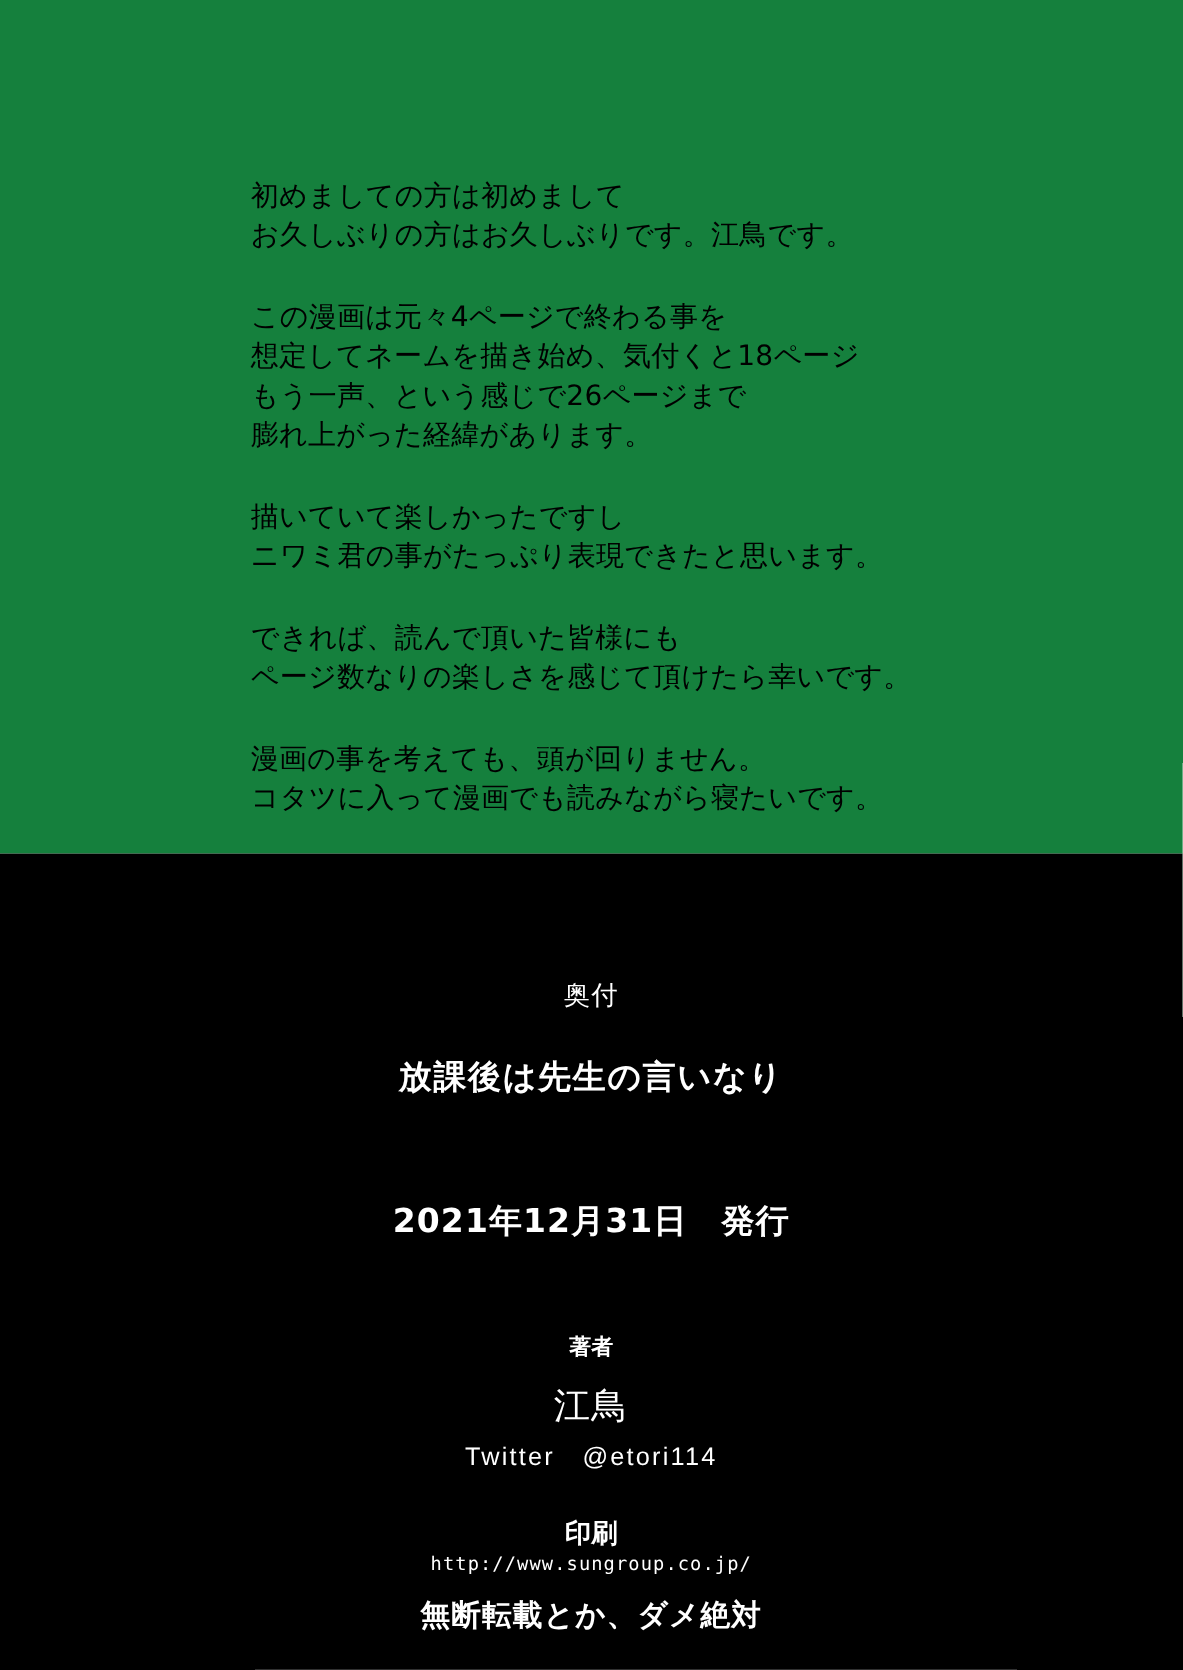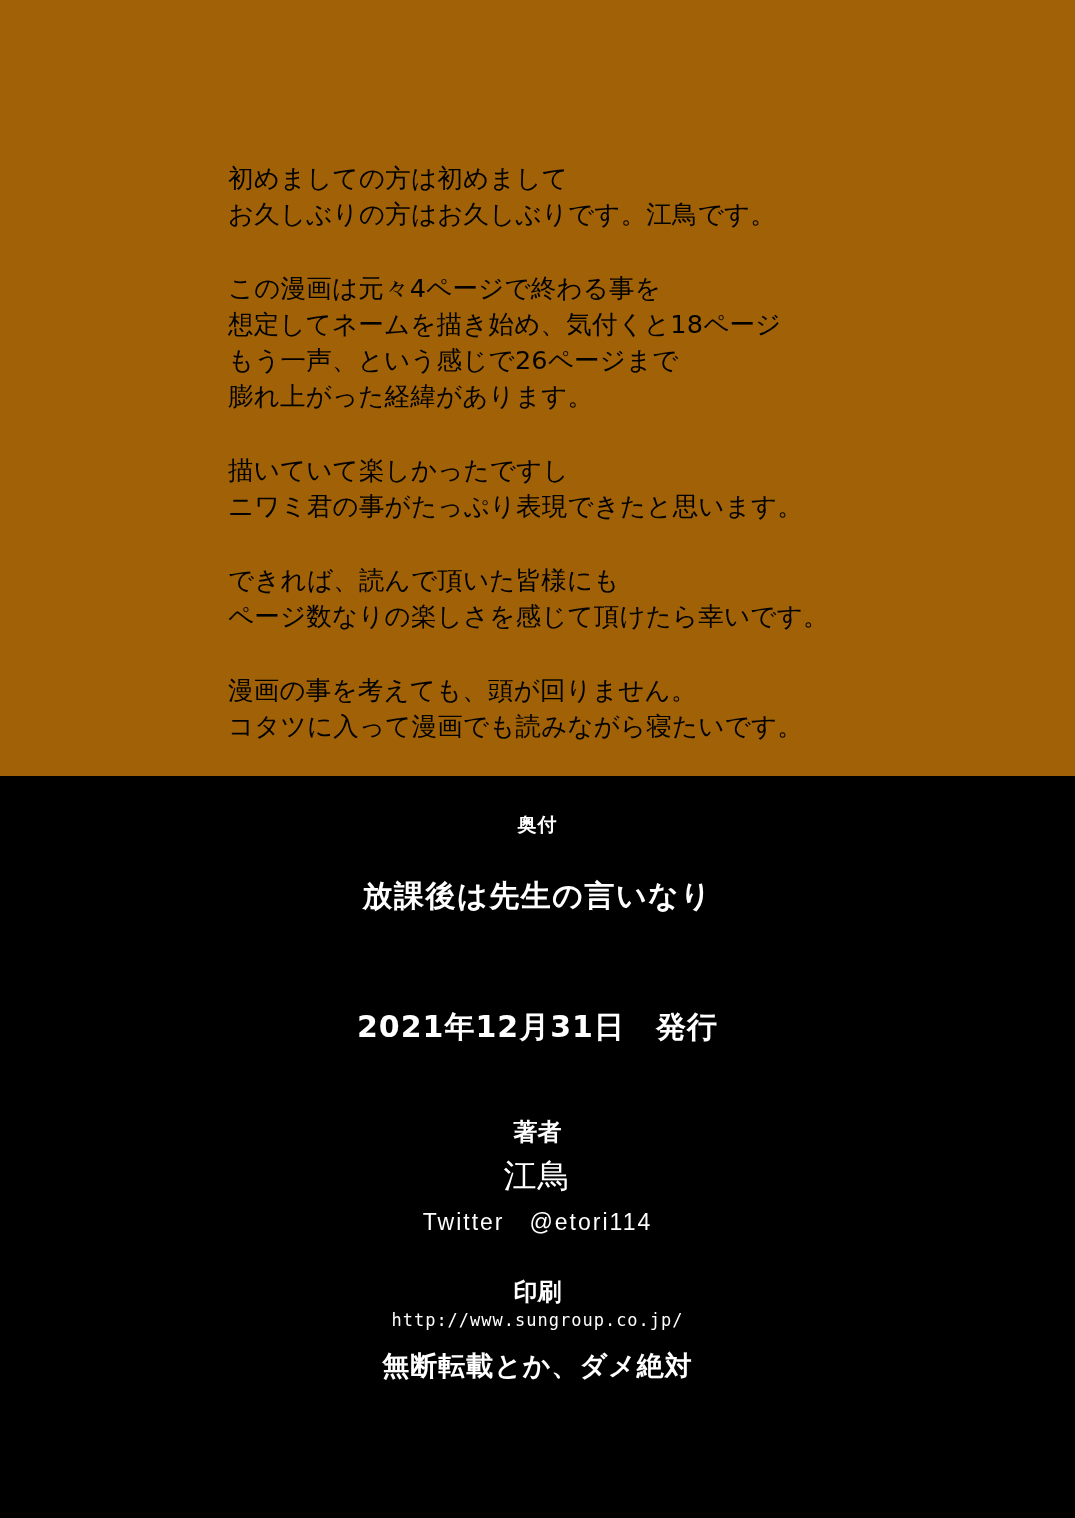--- a/index.html
+++ b/index.html
@@ -20,21 +20,21 @@
     background: #ffffff;
   }
 
   
   .afterword {
     position: absolute;
     left: 0;
     top: 0;
     width: 1075px;
     height: 776px;
-    background: #a16207;
+    background: #15803d;
     box-sizing: border-box;
     padding: 160px 0 0 228px;
   }
   .aw-block {
     margin: 0 0 38px 0;
   }
   .aw-block:last-child {
     margin-bottom: 0;
     margin-top: 34px;
   }
@@ -53,44 +53,44 @@
     left: 0;
     top: 776px;
     width: 1075px;
     height: 742px;
     background: #000000;
     color: #ffffff;
     text-align: center;
     box-sizing: border-box;
   }
   .cp-label {
-    font-size: 19px;
-    font-weight: bold;
-    letter-spacing: 1px;
-    margin: 0;
-    padding-top: 36px;
+    font-size: 24px;
+    font-weight: normal;
+    letter-spacing: 1px;
+    margin: 0;
+    padding-top: 113px;
   }
   .cp-title {
     font-size: 30px;
     font-weight: bold;
     letter-spacing: 1.5px;
     margin: 0;
     padding-top: 38px;
   }
   .cp-date {
     font-size: 30px;
     font-weight: bold;
     letter-spacing: 1px;
     margin: 0;
     padding-top: 90px;
   }
   .cp-author-label {
-    font-size: 24px;
-    font-weight: bold;
-    margin: 0;
+    font-size: 20px;
+    font-weight: bold;
+    margin: 12px;
     padding-top: 68px;
   }
   .cp-author-name {
     font-size: 33px;
     font-weight: normal;
     margin: 0;
     padding-top: 6px;
     letter-spacing: 1px;
   }
   .cp-twitter {

